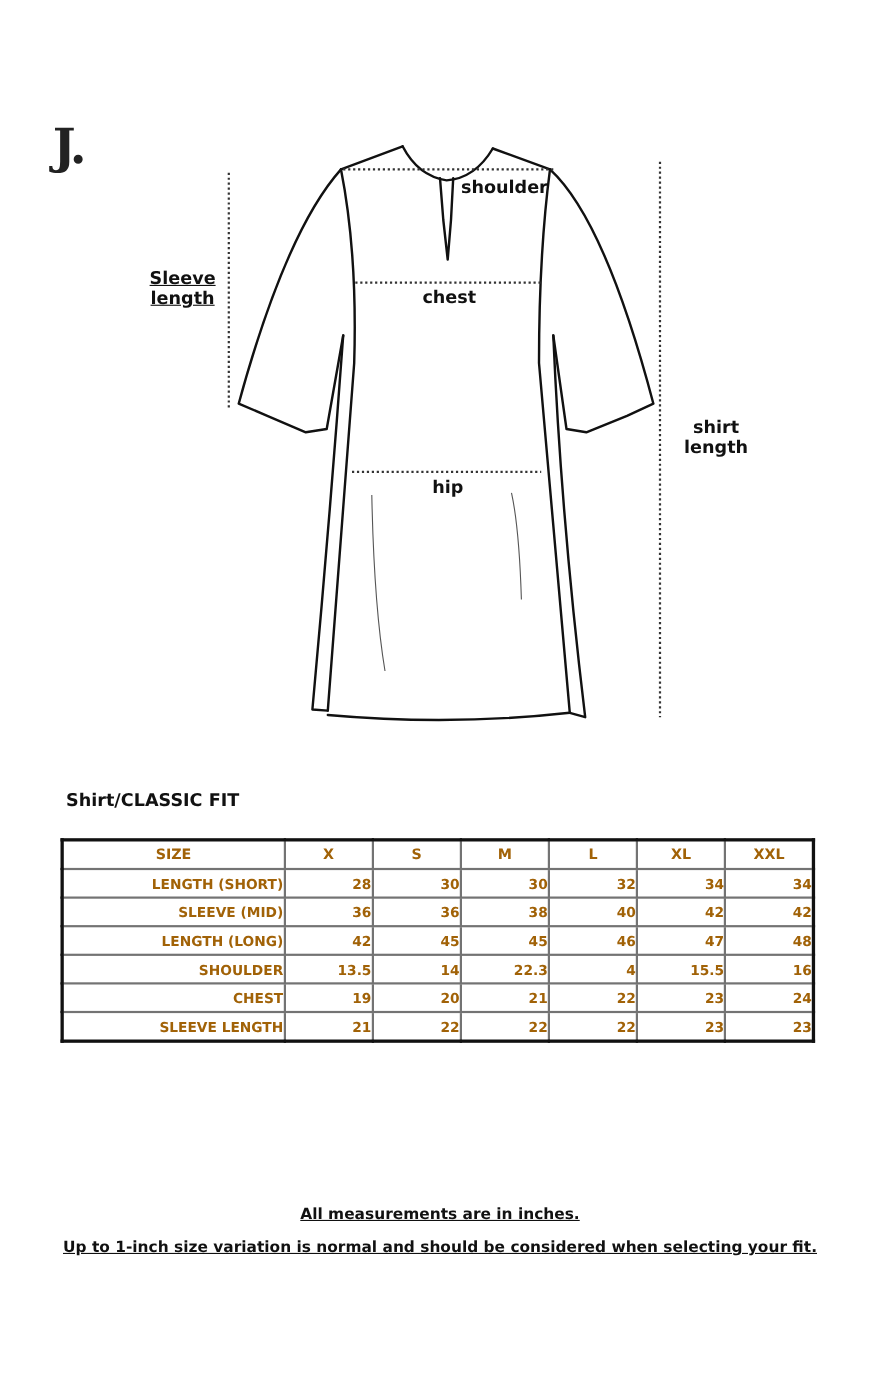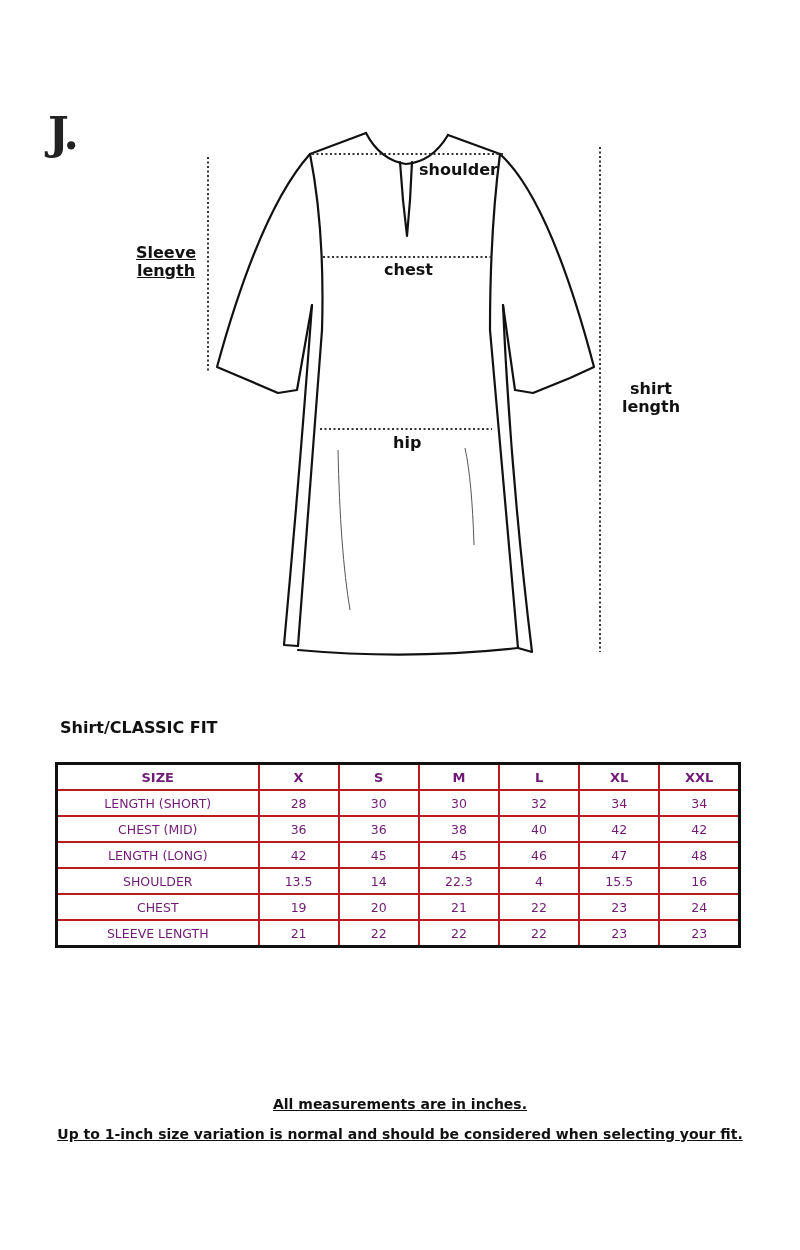--- a/index.html
+++ b/index.html
@@ -10,24 +10,24 @@
   svg.garment { position:absolute; left:0; top:0; }
   .lbl { position:absolute; font-size:16px; font-weight:bold; color:#111; line-height:18px; text-align:center; }
   .lbl-shoulder { left:419px; top:161px; }
   .lbl-chest { left:384px; top:261px; }
   .lbl-hip { left:393px; top:434px; }
   .lbl-sleeve { left:134px; top:244px; width:64px;text-decoration:underline; }
   .lbl-shirtlen { left:619px; top:380px; width:64px; }
   .section-title { position:absolute; left:60px; top:718px; font-size:16px; font-weight:bold; color:#111; }
   table.size { position:absolute; left:55px; top:762px; width:686px; border-collapse:collapse;
                border:3px solid #111; table-layout:fixed; }
-  table.size th, table.size td { border:2px solid #b91c1c; height:24px; padding:0; text-align:center;
-               font-size:12.5px; color:#701a75; }
+  table.size th, table.size td { border:2px solid #737373; height:24px; padding:0; text-align:center;
+               font-size:12.5px; color:#a16207; }
   table.size th { font-weight:bold; font-size:13px; }
-  table.size td { font-weight:normal; }
+  table.size td { font-weight:bold;text-align:right; }
   col.c0 { width:202px; }
   .note { position:absolute; left:0; width:800px; text-align:center; font-size:14px; font-weight:bold; color:#111;text-decoration:underline; }
   .note1 { top:1096px; }
   .note2 { top:1126px; }
 </style>
 </head>
 <body>
 
 <div class="logo">J.</div>
 
@@ -107,21 +107,21 @@
     <tr>
       <td>LENGTH (SHORT)</td>
       <td>28</td>
       <td>30</td>
       <td>30</td>
       <td>32</td>
       <td>34</td>
       <td>34</td>
     </tr>
     <tr>
-      <td>CHEST (MID)</td>
+      <td>SLEEVE (MID)</td>
       <td>36</td>
       <td>36</td>
       <td>38</td>
       <td>40</td>
       <td>42</td>
       <td>42</td>
     </tr>
     <tr>
       <td>LENGTH (LONG)</td>
       <td>42</td>

